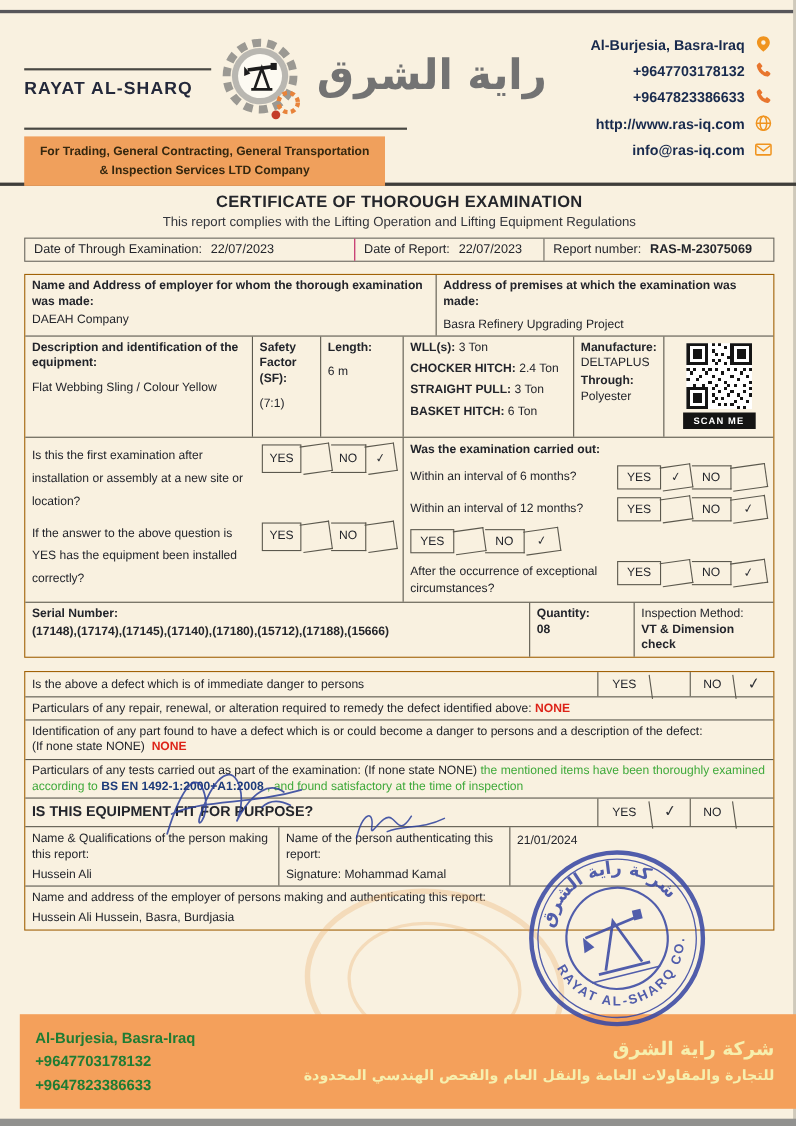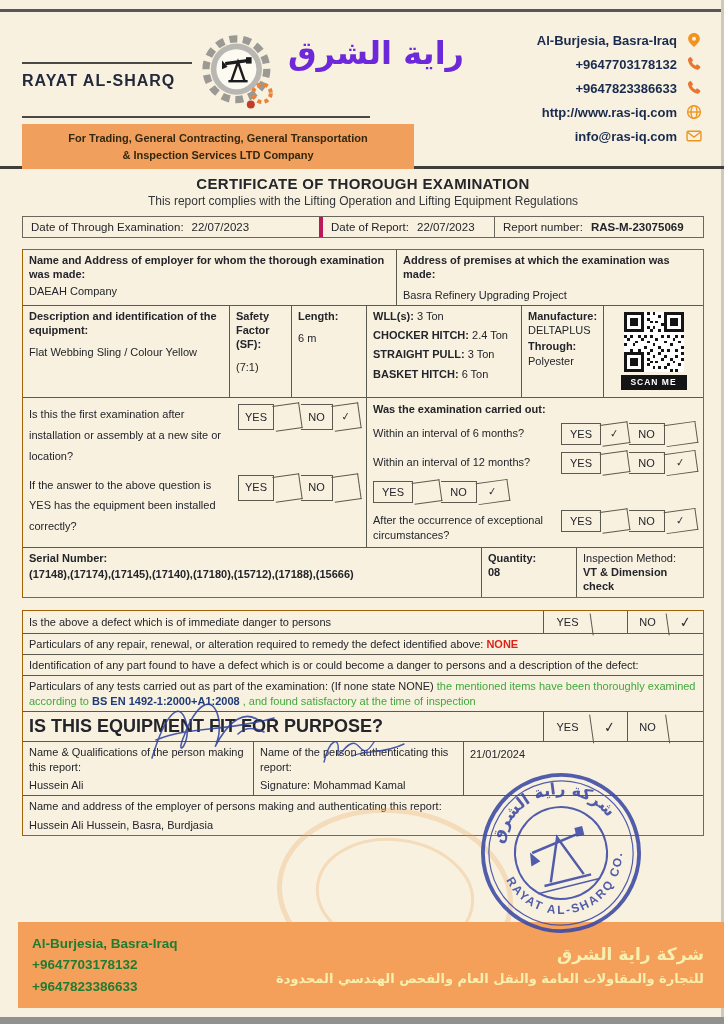--- a/index.html
+++ b/index.html
@@ -9,35 +9,35 @@
   .edge-right{position:absolute;top:0;right:0;width:3px;height:100%;background:#cfc9bb}
   .bottom-strip{position:absolute;bottom:0;left:0;width:100%;height:7px;background:#91918f}
 
   .page{position:absolute;top:24px;left:0;width:100%;padding:0 20px 0 22px}
 
   
   .header-flex{position:relative;height:142px}
   .rule-top{position:absolute;left:0;top:38px;width:170px;height:2px;background:#494843}
   .company-en{position:absolute;left:0;top:48px;font-size:16px;font-weight:bold;letter-spacing:1px;color:#23283a}
   .gear-wrap{position:absolute;left:176px;top:8px}
-  .company-ar{position:absolute;left:266px;top:10px;font-size:32px;font-weight:bold;color:#6d28d9;font-family:"DejaVu Sans",sans-serif}
+  .company-ar{position:absolute;left:266px;top:22px;font-size:38px;font-weight:bold;color:#737373;font-family:"DejaVu Sans",sans-serif}
   .rule-bottom{position:absolute;left:0;top:92px;width:348px;height:2px;background:#494843}
-  .tagline{position:absolute;left:0;top:100px;width:392px;background:#f0a05c;color:#35270f;font-size:11px;font-weight:bold;text-align:center;padding:6px 4px;line-height:1.5}
+  .tagline{position:absolute;left:0;top:100px;width:328px;background:#f0a05c;color:#35270f;font-size:11px;font-weight:bold;text-align:center;padding:6px 4px;line-height:1.5}
   .contact{position:absolute;right:2px;top:8px;display:flex;flex-direction:column;align-items:flex-end;gap:8px;font-size:13px;font-weight:bold;color:#182a4d}
   .contact-row{display:flex;align-items:center;gap:9px}
   .cicon{width:16px;height:16px;flex:0 0 16px}
 
   .sep{height:3px;background:#3f3e3a;margin:0 -20px 0 -22px}
 
   .doc-title{text-align:center;font-size:15px;font-weight:bold;margin-top:6px;letter-spacing:.3px;color:#24262b}
   .doc-sub{text-align:center;font-size:12px;margin-top:2px;color:#33353b}
 
   .daterow{display:flex;border:1px solid #6a675e;margin-top:8px;font-size:11.5px}
   .daterow>div{padding:4px 8px;display:flex;gap:8px;align-items:center}
-  .dr1{width:300px;border-right:4px solid #be185d}
+  .dr1{width:300px;border-right:1px solid #be185d}
   .dr2{width:172px;border-right:1px solid #6a675e}
   .dr3{flex:1}
 
   .tbl{border:1px solid #a16207;font-size:11px;line-height:1.3}
   .tbl1{margin-top:11px}
   .tbl2{margin-top:12px}
   .trow{display:flex;border-top:1px solid #5c594e}
   .trow:first-child{border-top:none}
   .tcell{border-left:1px solid #5c594e;padding:3px 6px}
   .tcell:first-child{border-left:none}
@@ -75,21 +75,21 @@
   
   .rowE{min-height:22px;align-items:flex-end}
   .cE1{flex:1;display:flex;align-items:center}
   .vcells{display:flex;align-self:stretch}
   .vcells>div{border-left:1px solid #5c594e;display:flex;align-items:center;justify-content:center}
   .vc-yes{width:48px}.vc-c1{width:36px}.vc-no{width:40px}.vc-c2{width:36px}
   .rowF .cF1{width:470px}
   .rowF .cF2{flex:1}
   .rowG,.rowH,.rowI{display:block}
   .rowJ{min-height:26px;align-items:stretch}
-  .cJ1{flex:1;display:flex;align-items:center;font-size:18px}
+  .cJ1{flex:1;display:flex;align-items:center;font-size:13px}
   .rowK{min-height:52px}
   .cK1{width:230px;position:relative}.cK2{width:210px;position:relative}.cK3{flex:1}
   .rowL{min-height:40px}
 
   
   .sig1{position:absolute;left:140px;top:688px;z-index:6;pointer-events:none}
   .sig2{position:absolute;left:318px;top:728px;z-index:6;pointer-events:none}
   .stamp{position:absolute;left:476px;top:768px;width:170px;height:170px;z-index:5;transform:rotate(-14deg);opacity:.88}
   .ghost{position:absolute;left:270px;top:800px;z-index:1;opacity:.30;transform:rotate(8deg)}
 
@@ -359,20 +359,24 @@
     <div class="trow rowG">
       <div class="tcell">
         <span>Particulars of any repair, renewal, or alteration required to remedy the defect identified above:</span>
         <span class="red">NONE</span>
       </div>
     </div>
 
     <div class="trow rowH">
       <div class="tcell">
         <div>Identification of any part found to have a defect which is or could become a danger to persons and a description of the defect:</div>
+        <div>
+          <span>(If none state NONE)</span>&nbsp;
+          <span class="red">NONE</span>
+        </div>
       </div>
     </div>
 
     <div class="trow rowI">
       <div class="tcell">
         <span>Particulars of any tests carried out as part of the examination: (If none state NONE)</span>
         <span class="grn">the mentioned items have been thoroughly examined according to</span>
         <span class="std">BS EN 1492-1:2000+A1:2008</span>
         <span class="grn">, and found satisfactory at the time of inspection</span>
       </div>

